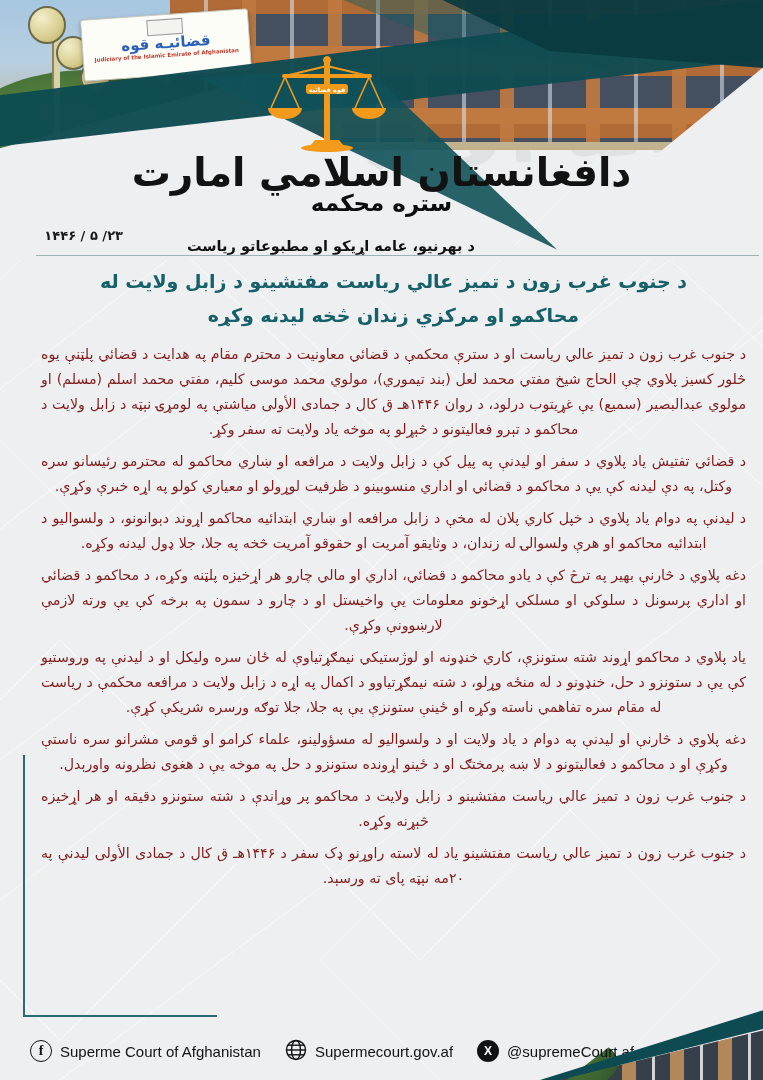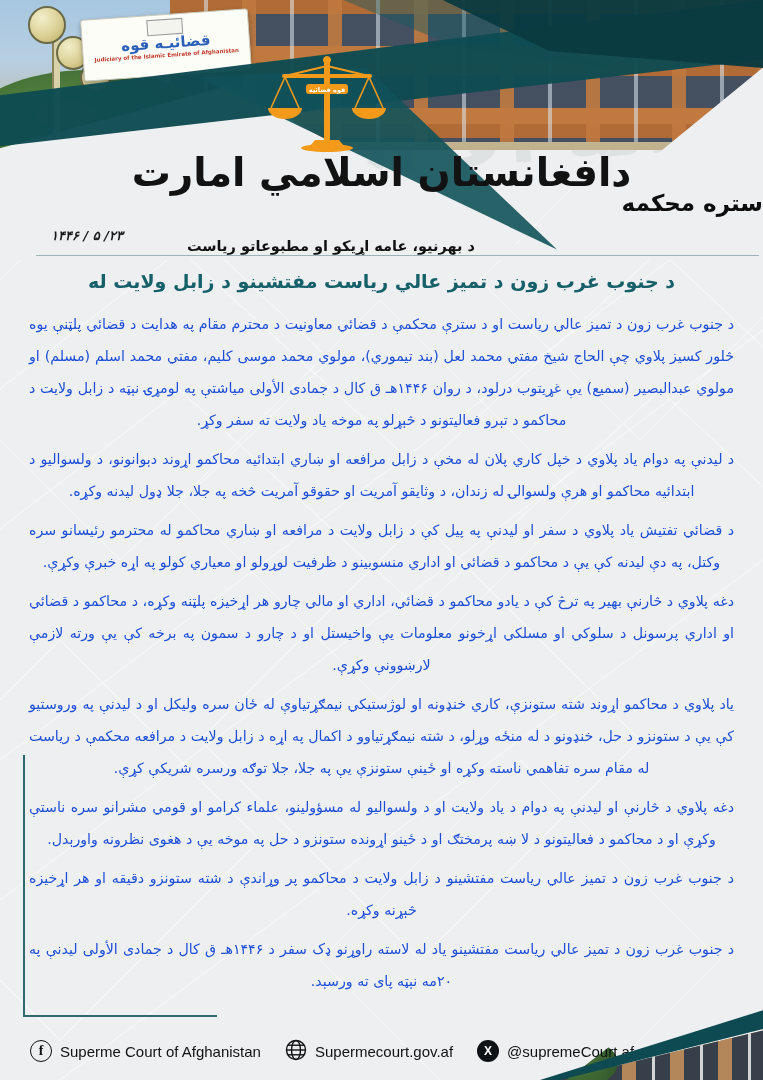--- a/index.html
+++ b/index.html
@@ -43,33 +43,33 @@
   .teal-light{position:absolute;top:0;left:0;width:763px;height:170px;background:#145a61;opacity:.45;
     clip-path:polygon(45% 0,58% 0,80% 40%,60% 28%);}
 
   .watermark{position:absolute;top:96px;left:0;width:763px;text-align:center;z-index:1;
     font-size:82px;font-weight:bold;color:#6c7a7d;opacity:.10;white-space:nowrap;transform:rotate(-4deg);}
 
   
   .emblem{position:absolute;top:56px;left:0;width:654px;text-align:center;z-index:6;}
   .calligraphy{position:absolute;top:150px;left:0;width:763px;text-align:center;z-index:6;
     font-size:39px;font-weight:bold;color:#121212;letter-spacing:-1px;}
-  .org-name{position:absolute;top:190px;left:0;width:763px;z-index:6;
+  .org-name{position:absolute;top:190px;left:0;width:763px;text-align:center;z-index:6;
     font-size:23px;font-weight:bold;color:#0d0d0d;}
   .dept{position:absolute;top:222px;left:0;width:662px;text-align:center;z-index:6;
     font-size:14.5px;font-weight:bold;color:#111;margin-top:16px;}
   .date{position:absolute;top:228px;right:640px;width:110px;z-index:6;direction:rtl;
-    font-size:13px;font-weight:bold;color:#1a1a1a;white-space:nowrap;font-style:italic;}
+    font-size:13px;font-weight:bold;color:#1a1a1a;white-space:nowrap;}
   .separator{position:absolute;top:255px;left:36px;right:4px;height:1px;background:#9db4b6;z-index:6;}
 
   
-  .article{position:absolute;top:264px;right:29px;width:705px;z-index:3;}
+  .article{position:absolute;top:264px;right:17px;width:705px;z-index:3;}
   .title{margin:0 0 10px 0;text-align:center;color:#16606a;font-weight:bold;
     font-size:19px;line-height:34px;}
-  .body-text{direction:rtl;color:#1d4ed8;font-size:14.2px;line-height:32px;}
+  .body-text{direction:rtl;color:#7f1d1d;font-size:14.2px;line-height:25px;}
   .body-text p{margin:0 0 7px 0;text-align:justify;text-align-last:center;}
 
   
   .bracket-v{position:absolute;left:23px;top:755px;width:2px;height:262px;background:#2c6b6e;z-index:2;}
   .bracket-h{position:absolute;left:23px;top:1015px;width:194px;height:2px;background:#2c6b6e;z-index:2;}
 
   
   .footer{position:absolute;left:30px;top:1036px;height:30px;display:flex;direction:ltr;
     align-items:center;gap:24px;z-index:5;}
   .f-item{display:flex;align-items:center;gap:8px;color:#101316;font-family:"Liberation Sans","DejaVu Sans",sans-serif;
@@ -163,25 +163,26 @@
     <div class="calligraphy">دافغانستان اسلامي امارت</div>
     <div class="org-name">ستره محکمه</div>
     <div class="dept">د بهرنیو، عامه اړیکو او مطبوعاتو ریاست</div>
     <div class="date">۲۳/ ۵ / ۱۴۴۶</div>
     <div class="separator"></div>
   </div>
 
   <div class="article">
     <h1 class="title">
       <span style="display:block">د جنوب غرب زون د تمیز عالي ریاست مفتشینو د زابل ولایت له</span>
+      <span style="display:block">محاکمو او مرکزي زندان څخه لیدنه وکړه</span>
     </h1>
     <div class="body-text">
         <p>د جنوب غرب زون د تمیز عالي ریاست او د سترې محکمې د قضائي معاونیت د محترم مقام په هدایت د قضائي پلټنې یوه څلور کسیز پلاوي چې الحاج شیخ مفتي محمد لعل (بند تیموري)، مولوي محمد موسی کلیم، مفتي محمد اسلم (مسلم) او مولوي عبدالبصیر (سمیع) یې غړیتوب درلود، د روان ۱۴۴۶هـ ق کال د جمادی الأولی میاشتې په لومړۍ نېټه د زابل ولایت د محاکمو د تېرو فعالیتونو د څېړلو په موخه یاد ولایت ته سفر وکړ.</p>
+        <p>د قضائي تفتیش یاد پلاوي د سفر او لیدنې په پیل کې د زابل ولایت د مرافعه او ښاري محاکمو له محترمو رئیسانو سره وکتل، په دې لیدنه کې یې د محاکمو د قضائي او اداري منسوبینو د ظرفیت لوړولو او معیاري کولو په اړه خبرې وکړې.</p>
         <p>د لیدنې په دوام یاد پلاوي د خپل کاري پلان له مخې د زابل مرافعه او ښاري ابتدائیه محاکمو اړوند دېوانونو، د ولسوالیو د ابتدائیه محاکمو او هرې ولسوالۍ له زندان، د وثایقو آمریت او حقوقو آمریت څخه په جلا، جلا ډول لیدنه وکړه.</p>
-        <p>د قضائي تفتیش یاد پلاوي د سفر او لیدنې په پیل کې د زابل ولایت د مرافعه او ښاري محاکمو له محترمو رئیسانو سره وکتل، په دې لیدنه کې یې د محاکمو د قضائي او اداري منسوبینو د ظرفیت لوړولو او معیاري کولو په اړه خبرې وکړې.</p>
         <p>دغه پلاوي د څارنې بهیر په ترڅ کې د یادو محاکمو د قضائي، اداري او مالي چارو هر اړخیزه پلټنه وکړه، د محاکمو د قضائي او اداري پرسونل د سلوکي او مسلکي اړخونو معلومات یې واخیستل او د چارو د سمون په برخه کې یې ورته لازمې لارښوونې وکړې.</p>
         <p>یاد پلاوي د محاکمو اړوند شته ستونزې، کاري خنډونه او لوژستیکي نیمګړتیاوې له ځان سره ولیکل او د لیدنې په وروستیو کې یې د ستونزو د حل، خنډونو د له منځه وړلو، د شته نیمګړتیاوو د اکمال په اړه د زابل ولایت د مرافعه محکمې د ریاست له مقام سره تفاهمي ناسته وکړه او ځینې ستونزې یې په جلا، جلا توګه ورسره شریکې کړې.</p>
         <p>دغه پلاوي د څارنې او لیدنې په دوام د یاد ولایت او د ولسوالیو له مسؤولینو، علماء کرامو او قومي مشرانو سره ناستې وکړې او د محاکمو د فعالیتونو د لا ښه پرمختګ او د ځینو اړونده ستونزو د حل په موخه یې د هغوی نظرونه واورېدل.</p>
         <p>د جنوب غرب زون د تمیز عالي ریاست مفتشینو د زابل ولایت د محاکمو پر وړاندې د شته ستونزو دقیقه او هر اړخیزه څېړنه وکړه.</p>
         <p>د جنوب غرب زون د تمیز عالي ریاست مفتشینو یاد له لاسته راوړنو ډک سفر د ۱۴۴۶هـ ق کال د جمادی الأولی لیدنې په ۲۰مه نېټه پای ته ورسېد.</p>
       </div>
   </div>
 
   <div class="bracket-v"></div>
   <div class="bracket-h"></div>

